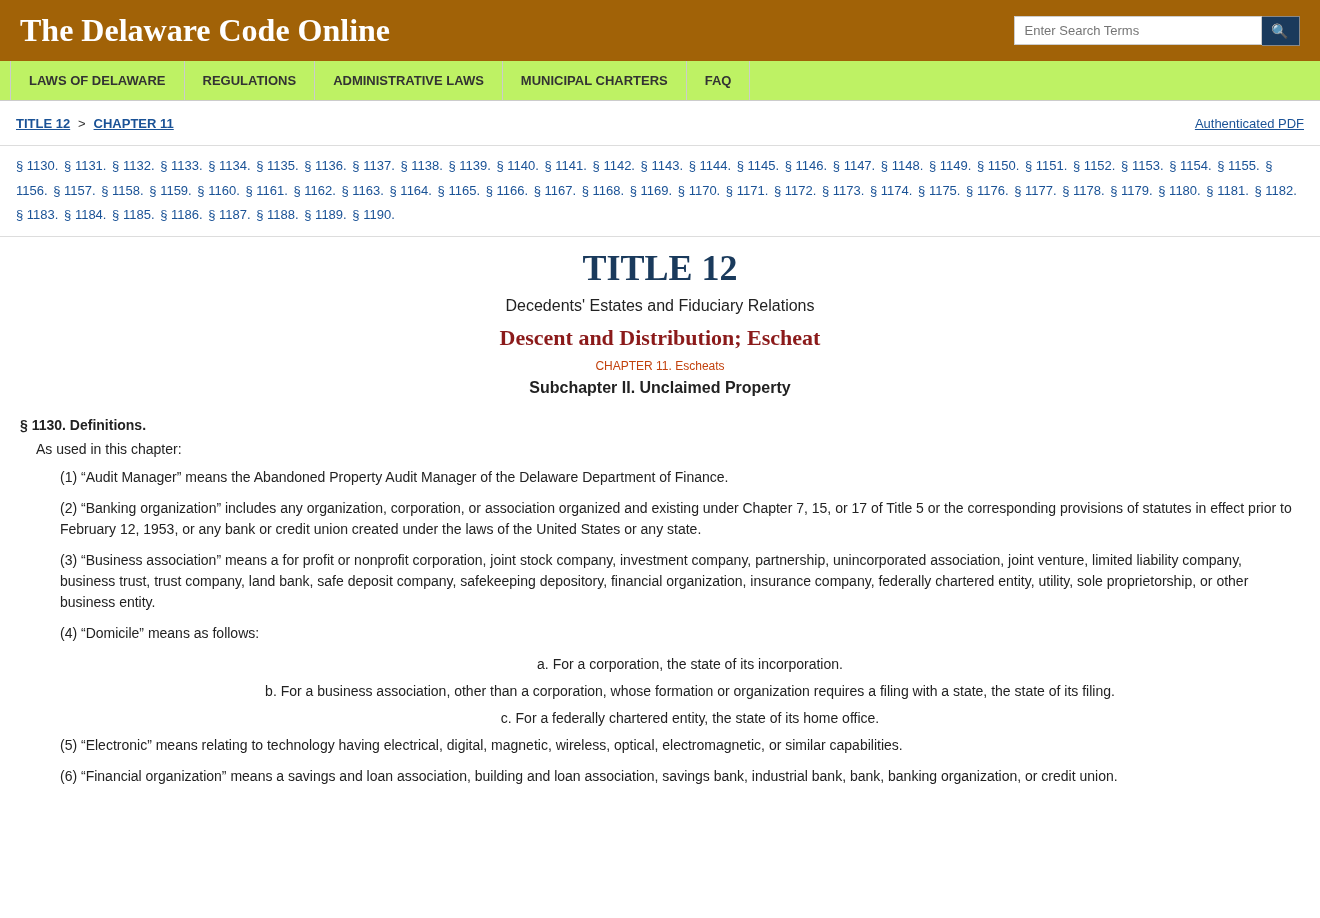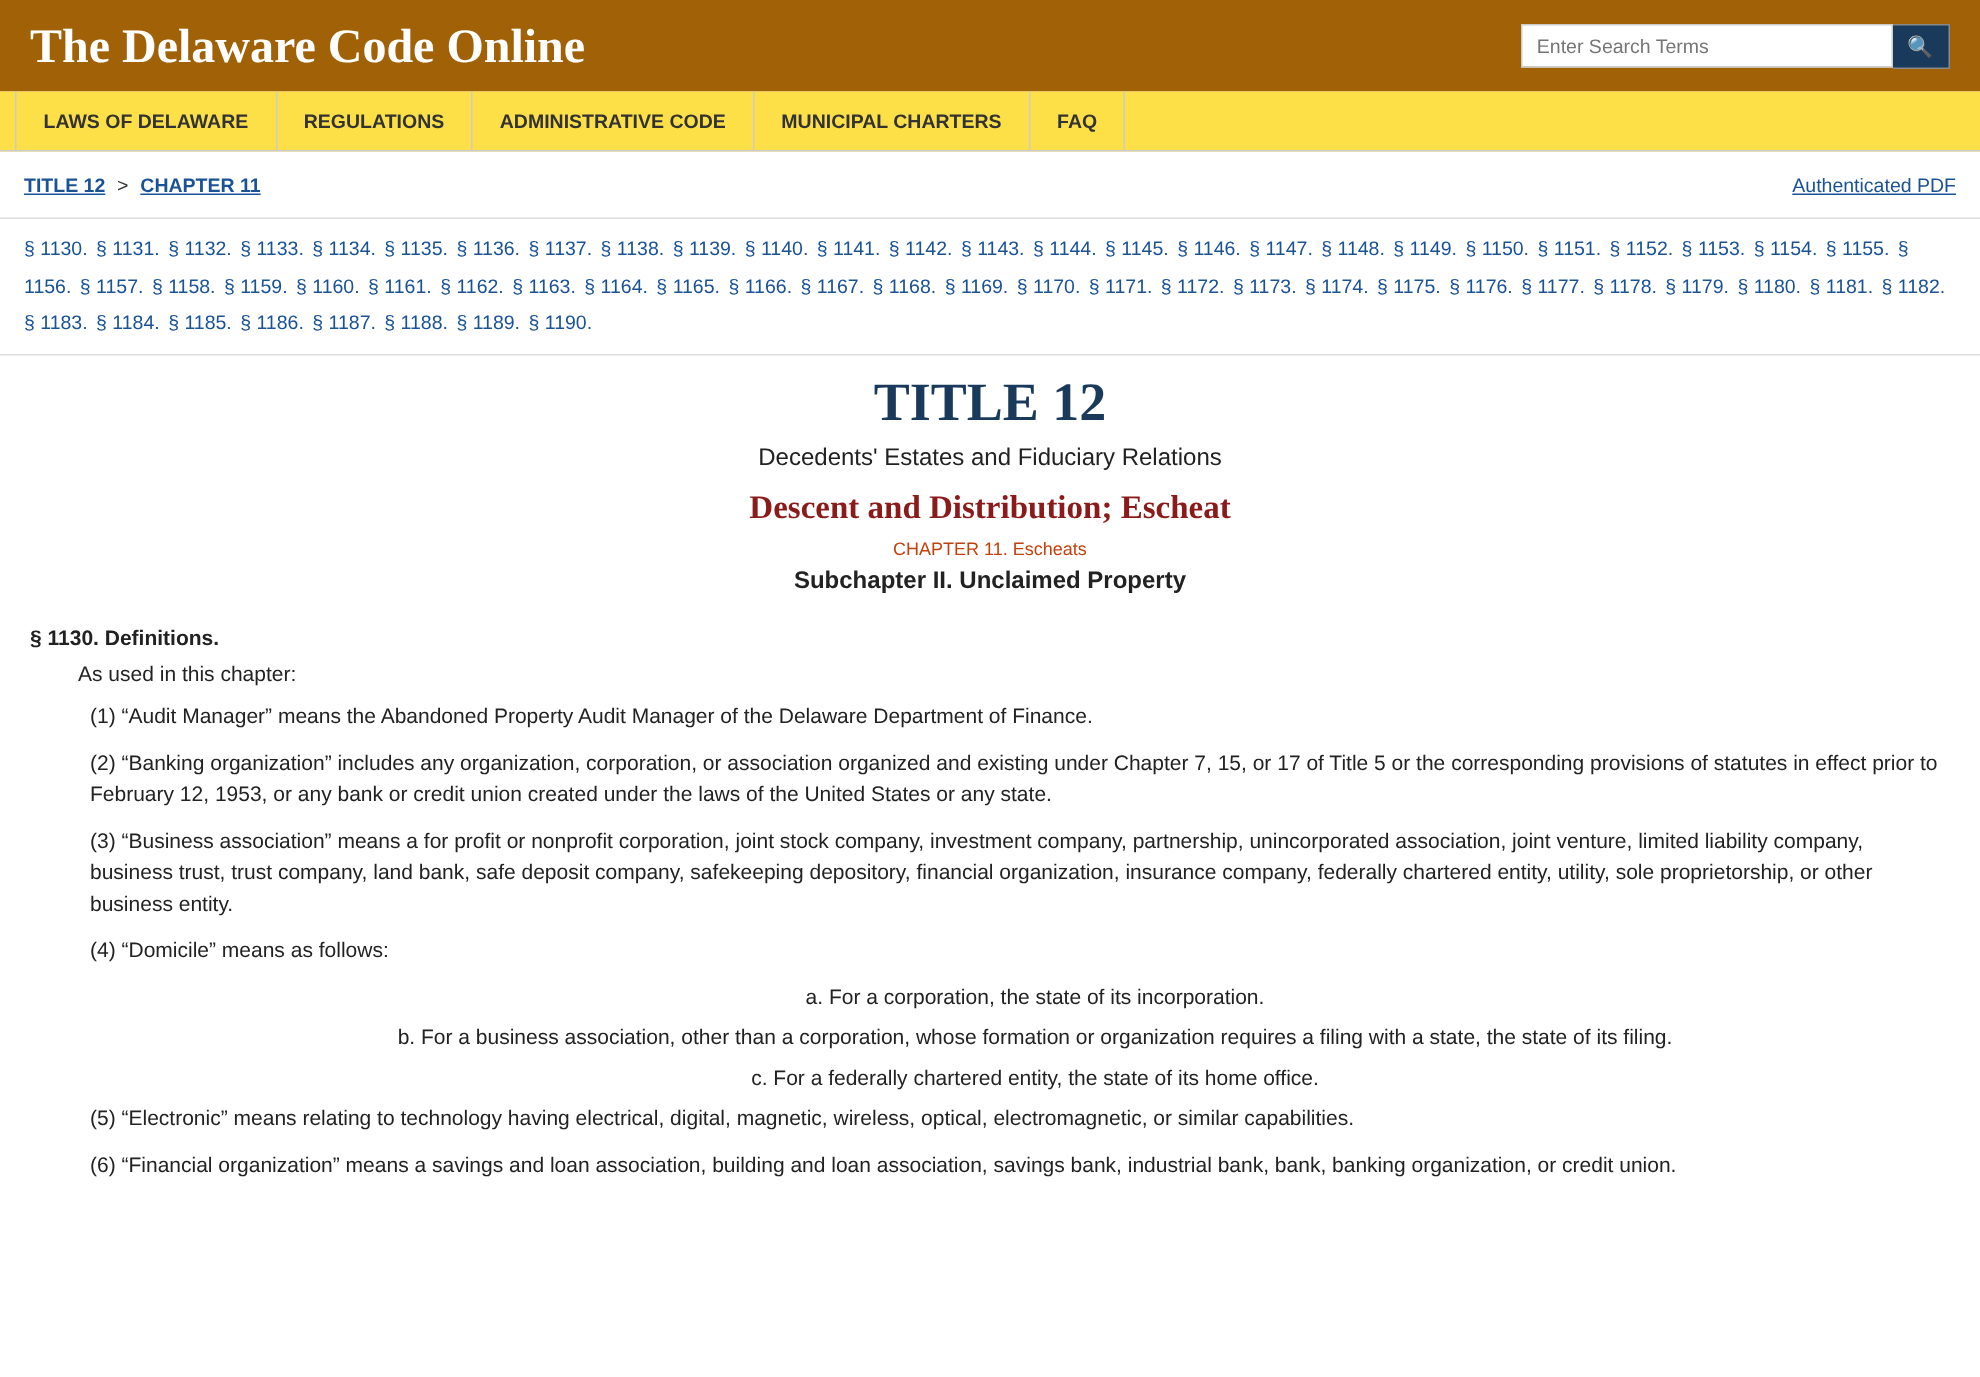--- a/index.html
+++ b/index.html
@@ -36,21 +36,21 @@
       border: 1px solid #888;
       border-left: none;
       cursor: pointer;
       color: #fff;
       font-size: 14px;
       font-weight: bold;
     }
 
     
     #nav {
-      background: #fde047;
+      background: #bef264;
       border-bottom: 1px solid #ccc;
       display: flex;
       align-items: center;
       padding: 0 10px;
     }
     .nav-item {
       padding: 12px 18px;
       font-size: 13px;
       font-weight: bold;
       color: #333;
@@ -141,21 +141,21 @@
       margin-bottom: 20px;
     }
 
     
     .section-header {
       font-weight: bold;
       margin-bottom: 8px;
       font-size: 14px;
     }
     .section-intro {
-      margin-left: 32px;
+      margin-left: 16px;
       margin-bottom: 10px;
     }
     .definition-item {
       margin-left: 40px;
       margin-bottom: 10px;
       line-height: 1.5;
     }
     .sub-item {
       margin-left: 60px;
       margin-bottom: 6px;
@@ -171,21 +171,21 @@
   <div id="search-form">
     <input id="search-input" type="text" placeholder="Enter Search Terms" style="">
     <button id="search-button">🔍</button>
   </div>
 </div>
 
 <nav id="nav">
 
 <a class="nav-item" href="#">LAWS OF DELAWARE</a>
     <a class="nav-item" href="#">REGULATIONS</a>
-    <a class="nav-item" href="#">ADMINISTRATIVE CODE</a>
+    <a class="nav-item" href="#">ADMINISTRATIVE LAWS</a>
     <a class="nav-item" href="#">MUNICIPAL CHARTERS</a>
     <a class="nav-item" href="#">FAQ</a>
   </nav>
 
 <div id="top-bar">
   <div id="breadcrumb">
     <a>TITLE 12</a>
     <span>&gt;</span>
     <a>CHAPTER 11</a>
   </div>

